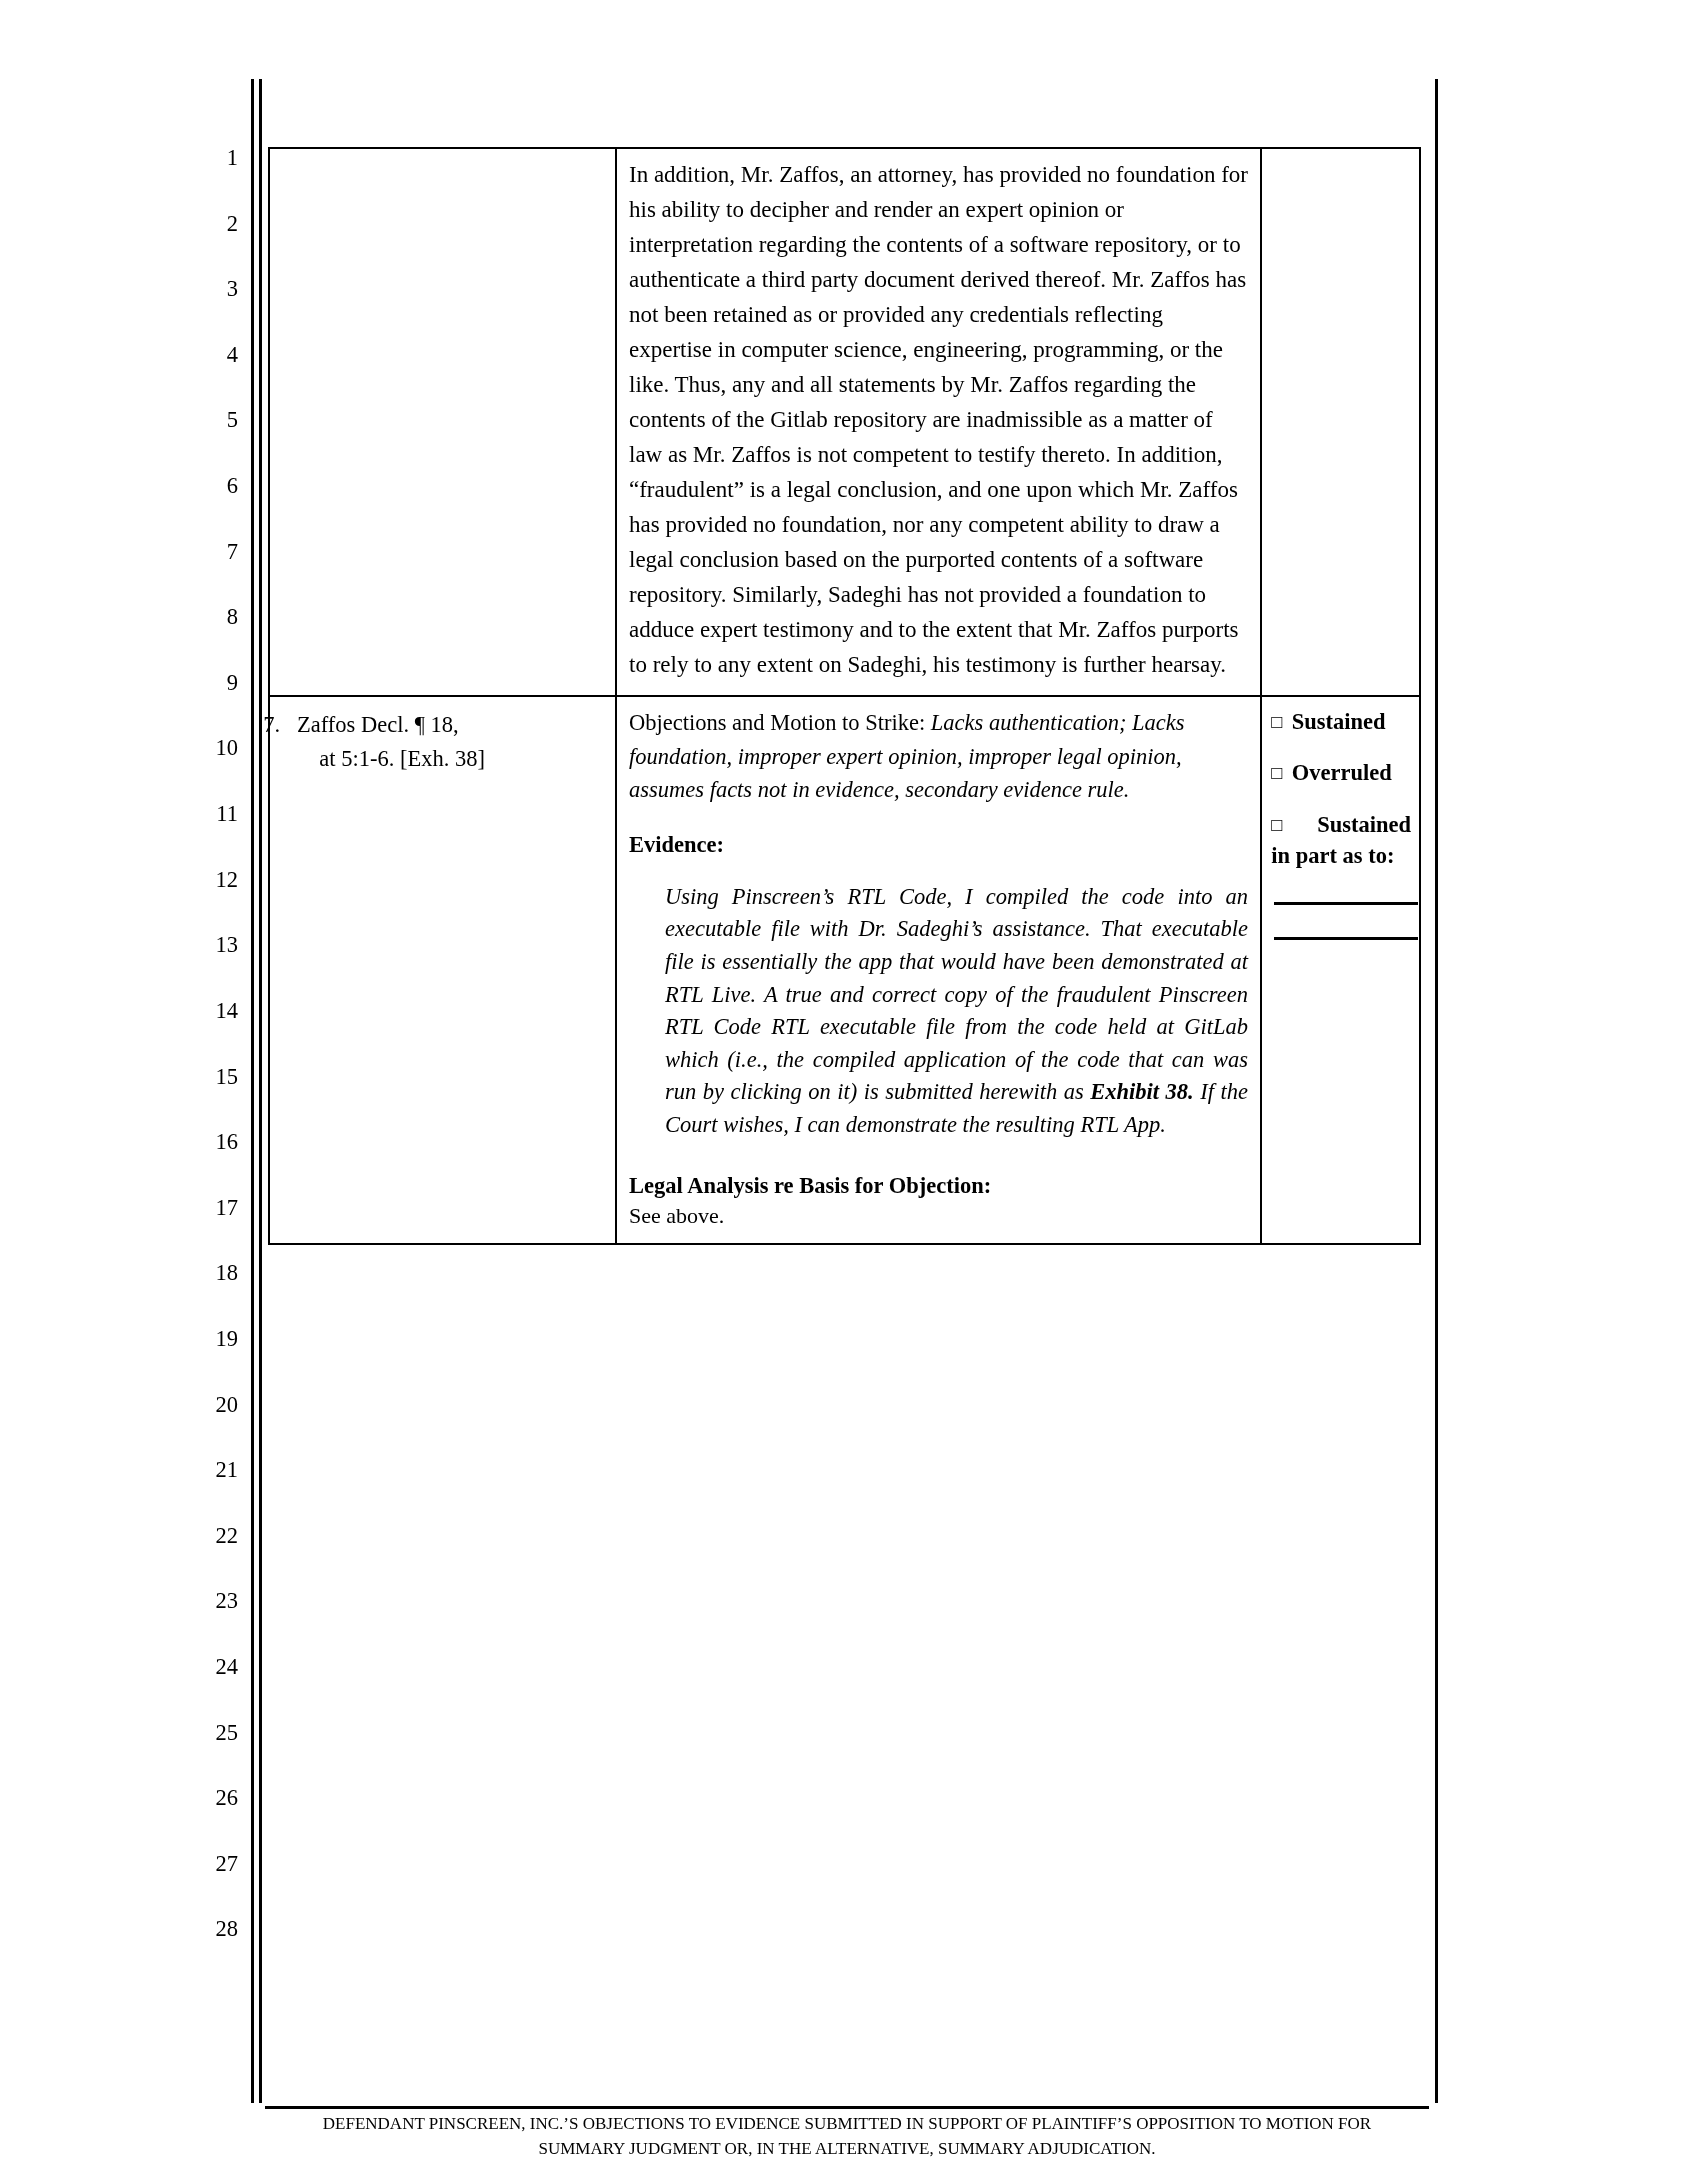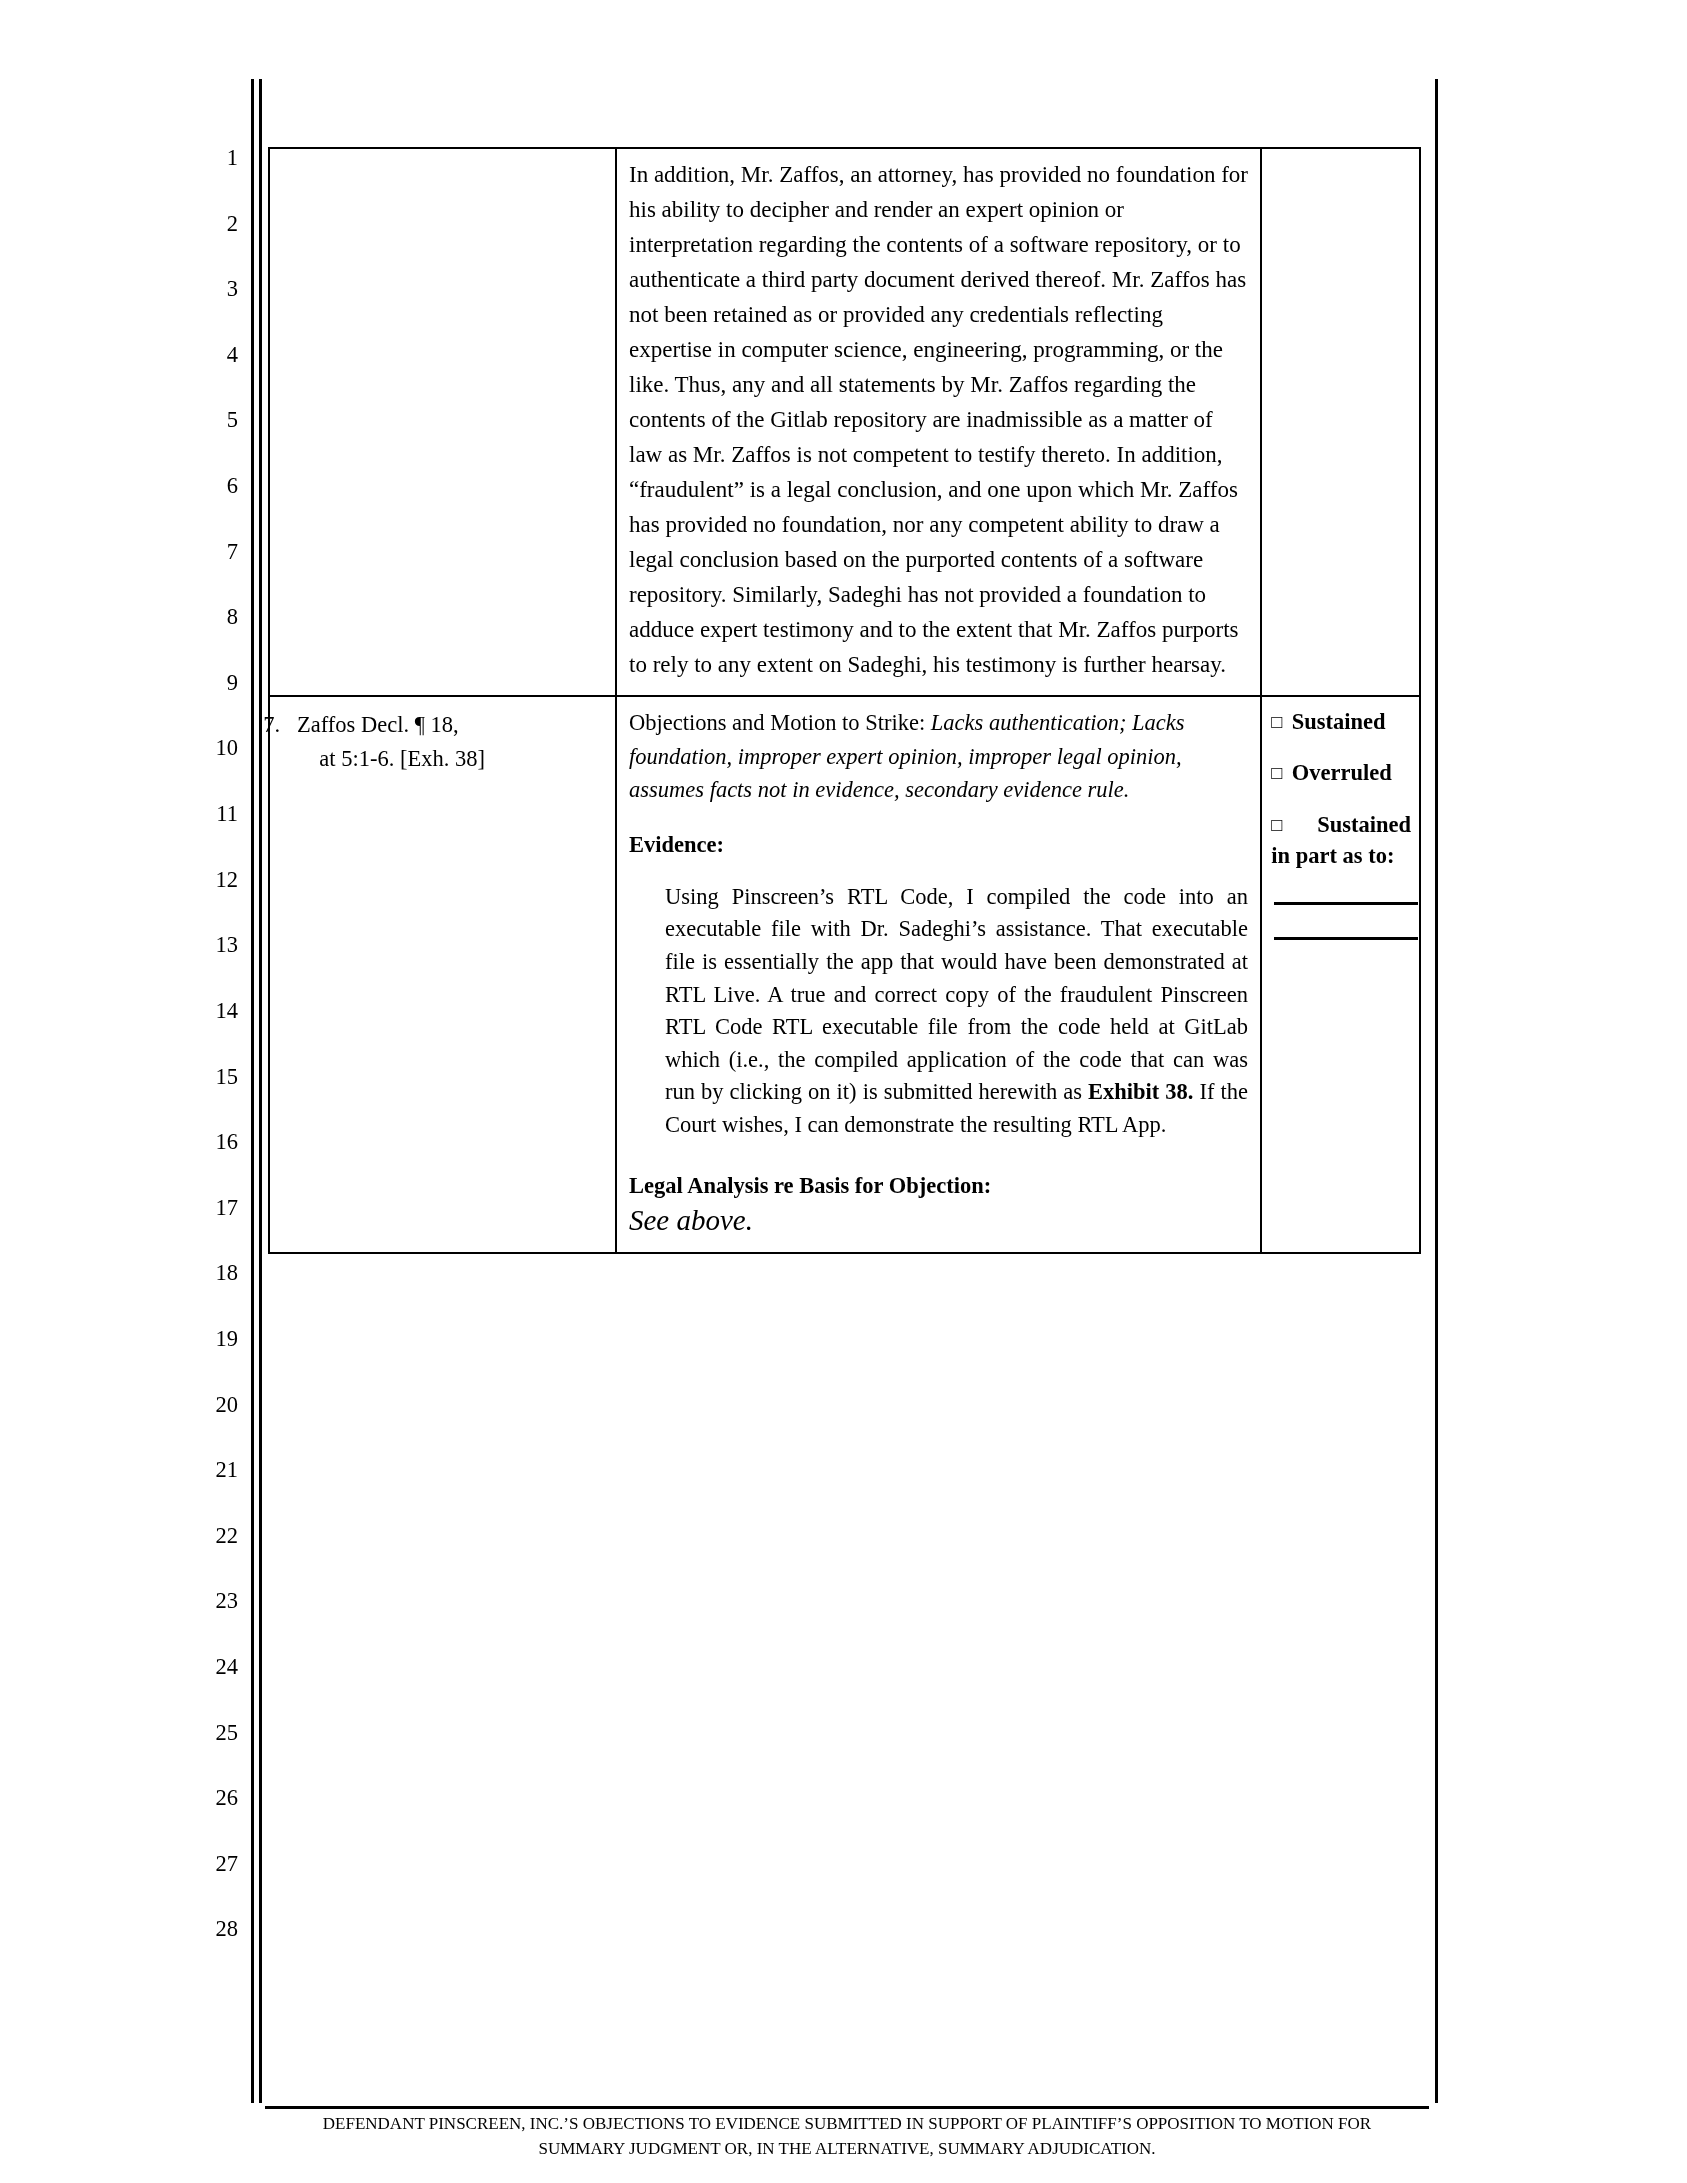--- a/index.html
+++ b/index.html
@@ -127,31 +127,31 @@
     font-weight: bold;
     margin: 0 0 22.5px 0;
   }
   .quote-evidence {
     font-size: 22.5px;
     line-height: 1.45;
     margin: 0 0 29px 0;
     padding-left: 36px;
     text-align: justify;
     text-justify: inter-word;
+    font-style: italic;
   }
   .quote-evidence b { font-weight: bold; }
   .label-legal {
     font-size: 22.5px;
     font-weight: bold;
     margin: 0;
     line-height: 1.35;
   }
   .legal-body {
-    font-size: 29px;
-    font-style: italic;
+    font-size: 22px;
     margin: 0;
     line-height: 1.35;
   }
 
   
   .ruling-list {
     padding: 9.3px 8px 12px 9.3px;
     font-size: 22.5px;
     line-height: 1.4;
   }

